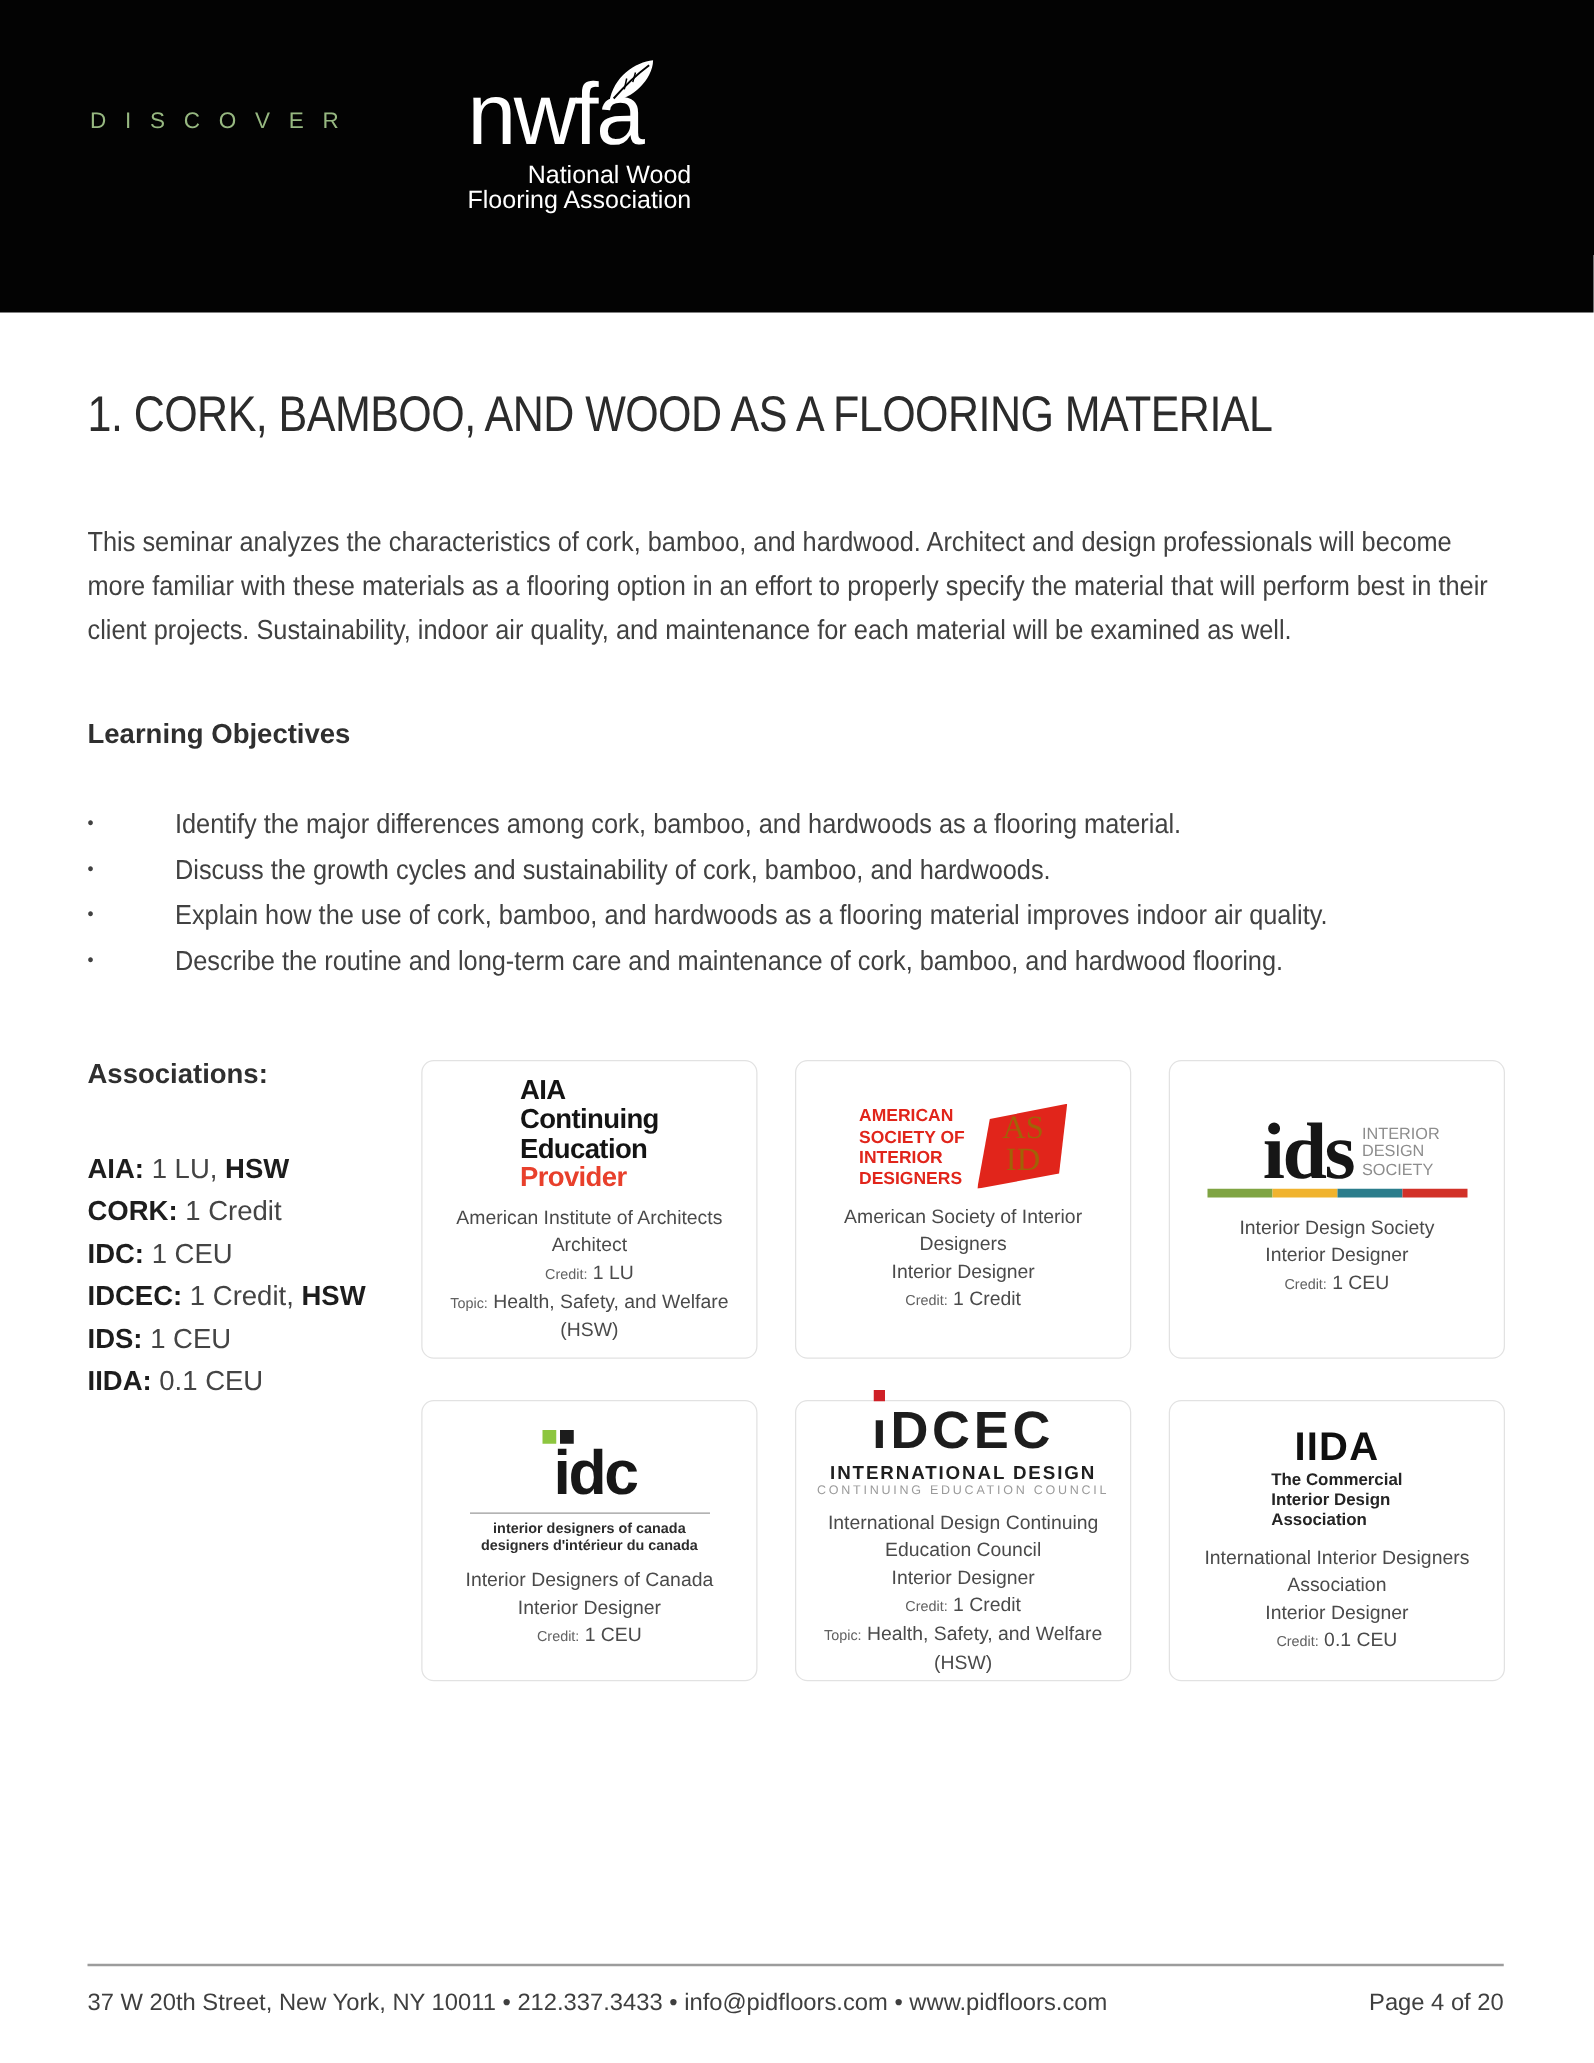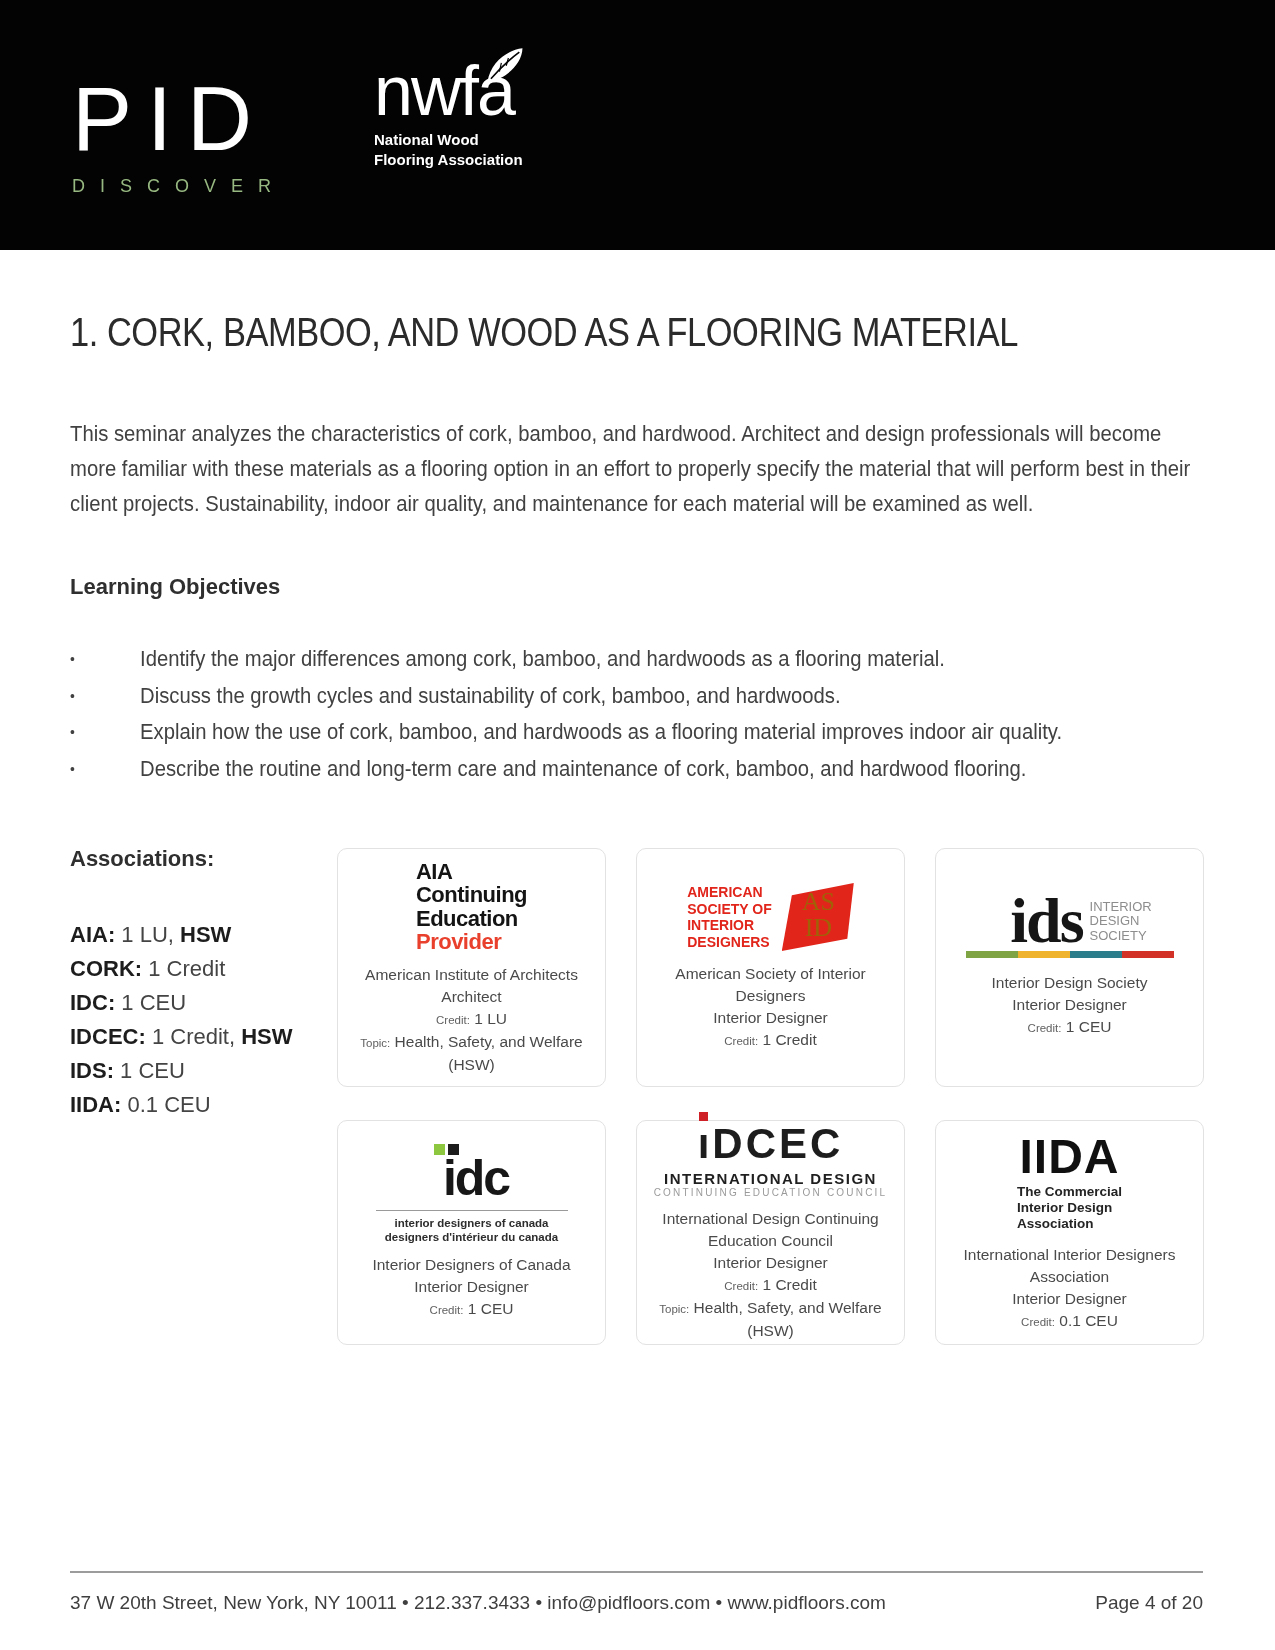--- a/index.html
+++ b/index.html
@@ -9,21 +9,21 @@
   
   .topbar { position:absolute; left:0; top:0; width:1275px; height:250px; background:#030303; }
 
   .pid { position:absolute; left:72px; top:74px; }
   .pid-word { font-size:90px; line-height:1; font-weight:300; color:#ffffff; letter-spacing:15px; }
   .pid-tag  { margin-top:12px; font-size:18px; color:#97b881; letter-spacing:15px; font-weight:400; }
 
   .nwfa { position:absolute; left:374px; top:56px; color:#ffffff; }
   .nwfa-word { position:relative; width:fit-content; font-size:70px; line-height:1; letter-spacing:-2px; font-weight:400; }
   .nwfa-leaf { position:absolute; top:-6px; right:-14px; transform:rotate(-14deg); }
-  .nwfa-sub { margin-top:4px; font-size:15px; line-height:20px; font-weight:700; }
+  .nwfa-sub { margin-top:4px; font-size:20px; line-height:20px; font-weight:400;text-align:right; }
 
   .courses-box { position:absolute; left:713px; top:76px; width:489px; height:104px;
                  border:1.5px solid #d8d8d8; display:flex; align-items:center; justify-content:center; }
   .courses-box span { font-size:42px; letter-spacing:7px; color:#fafafa; font-weight:300; }
 
   
   .h1 { position:absolute; left:70px; top:310px; margin:0; white-space:nowrap;
         font-size:40px; font-weight:400; color:#2b2b2b; letter-spacing:-0.5px;
         transform:scaleX(0.86); transform-origin:0 0; }
 
@@ -89,36 +89,35 @@
 
   
   .idcec-word { display:flex; align-items:flex-end; width:fit-content; margin:0 auto 5px;
                 font-weight:700; font-size:42px; line-height:1; color:#1d1d1d; letter-spacing:3px; }
   .idcec-i { position:relative; }
   .idcec-i::before { content:''; position:absolute; top:-11px; left:1px; width:9px; height:9px; background:#cf2027; }
   .idcec-sub1 { font-size:15px; font-weight:700; letter-spacing:1.5px; color:#1f1f1f; }
   .idcec-sub2 { font-size:10px; letter-spacing:2.2px; color:#9a9a9a; margin-bottom:10px; }
 
   
-  .iida-word { font-weight:700; font-size:48px; line-height:1; color:#101010; letter-spacing:1px; }
+  .iida-word { font-weight:700; font-size:32px; line-height:1; color:#101010; letter-spacing:1px; }
   .iida-sub { width:fit-content; margin:3px auto 12px; text-align:left;
               font-size:13.5px; font-weight:700; line-height:16px; color:#242424; }
 
   
   .footer-line { position:absolute; left:70px; right:72px; top:1571px; border-top:2.5px solid #9c9c9c; }
   .footer-text { position:absolute; left:70px; right:72px; top:1592px; display:flex;
                  justify-content:space-between; font-size:19px; color:#3f3f3f; }
 </style>
 </head>
 <body>
 
 <header class="topbar">
 
   <div class="pid">
-    <div class="pid-word">PID</div>
     <div class="pid-tag">DISCOVER</div>
   </div>
 
   <div class="nwfa">
     <div class="nwfa-word">
       <span>nwfa</span>
       <svg class="nwfa-leaf" width="46" height="30" viewBox="0 0 46 30">
         <path d="M2 27 C 10 8, 30 1, 44 3 C 40 18, 20 29, 5 27 Z" fill="#ffffff"></path>
         <path d="M6 25 C 16 18, 28 11, 40 6" stroke="#030303" stroke-width="1.6" fill="none"></path>
         <path d="M16 20 L 20 12 M24 16 L 28 9" stroke="#030303" stroke-width="1.2" fill="none"></path>

